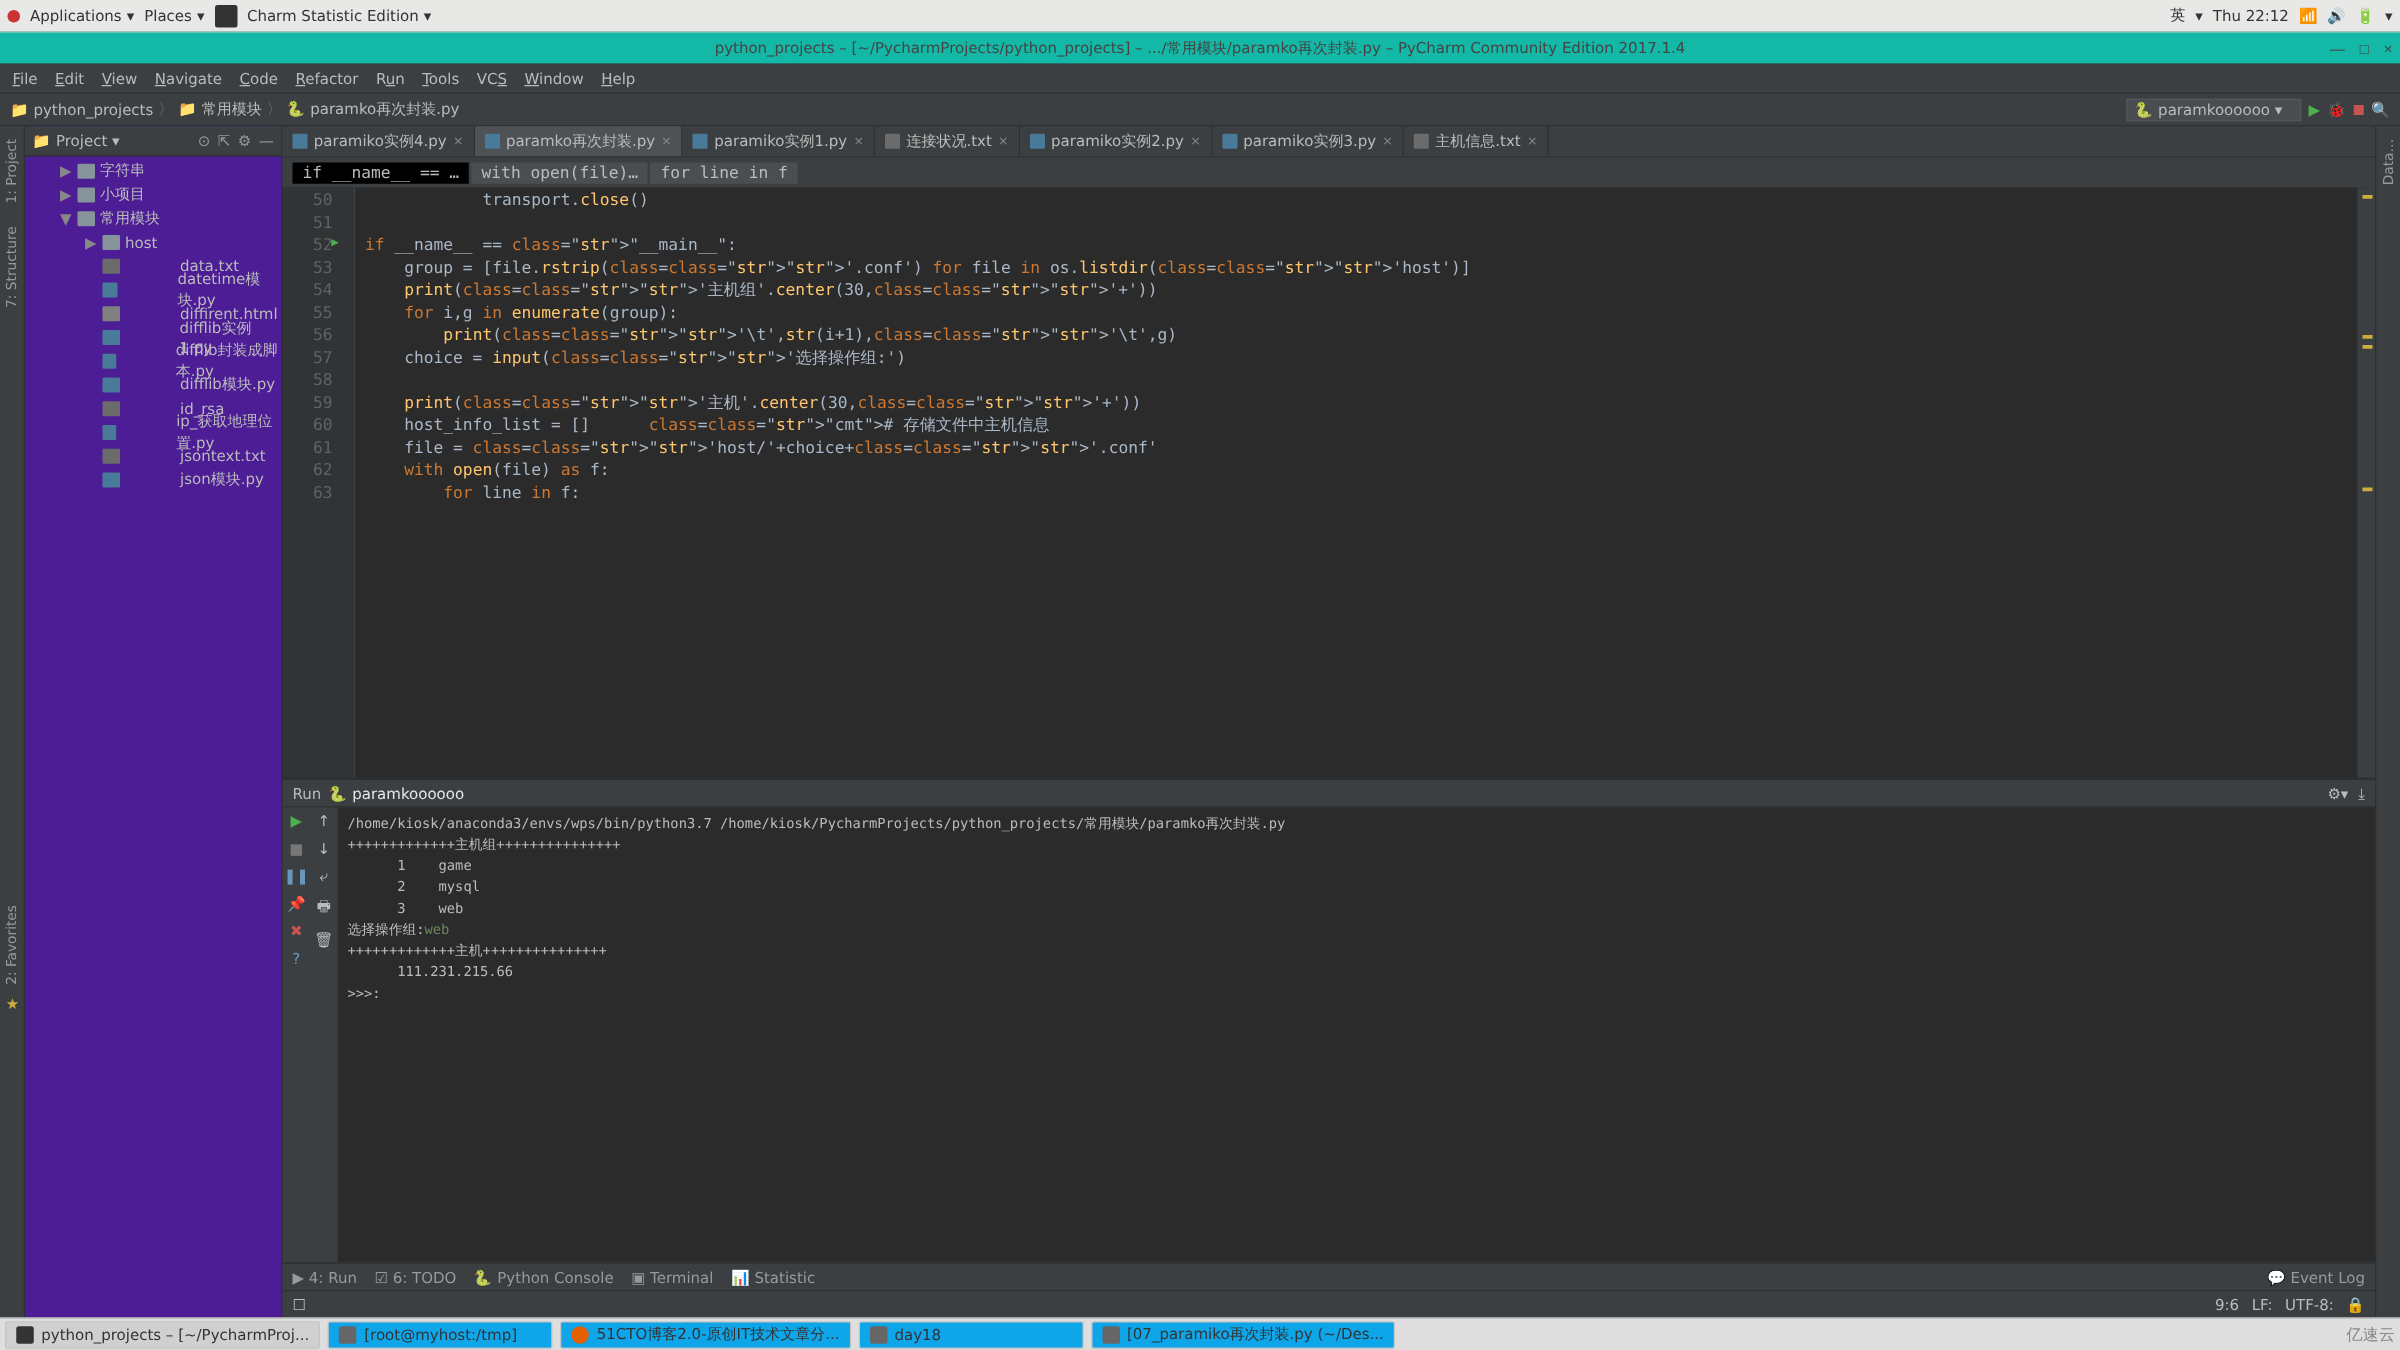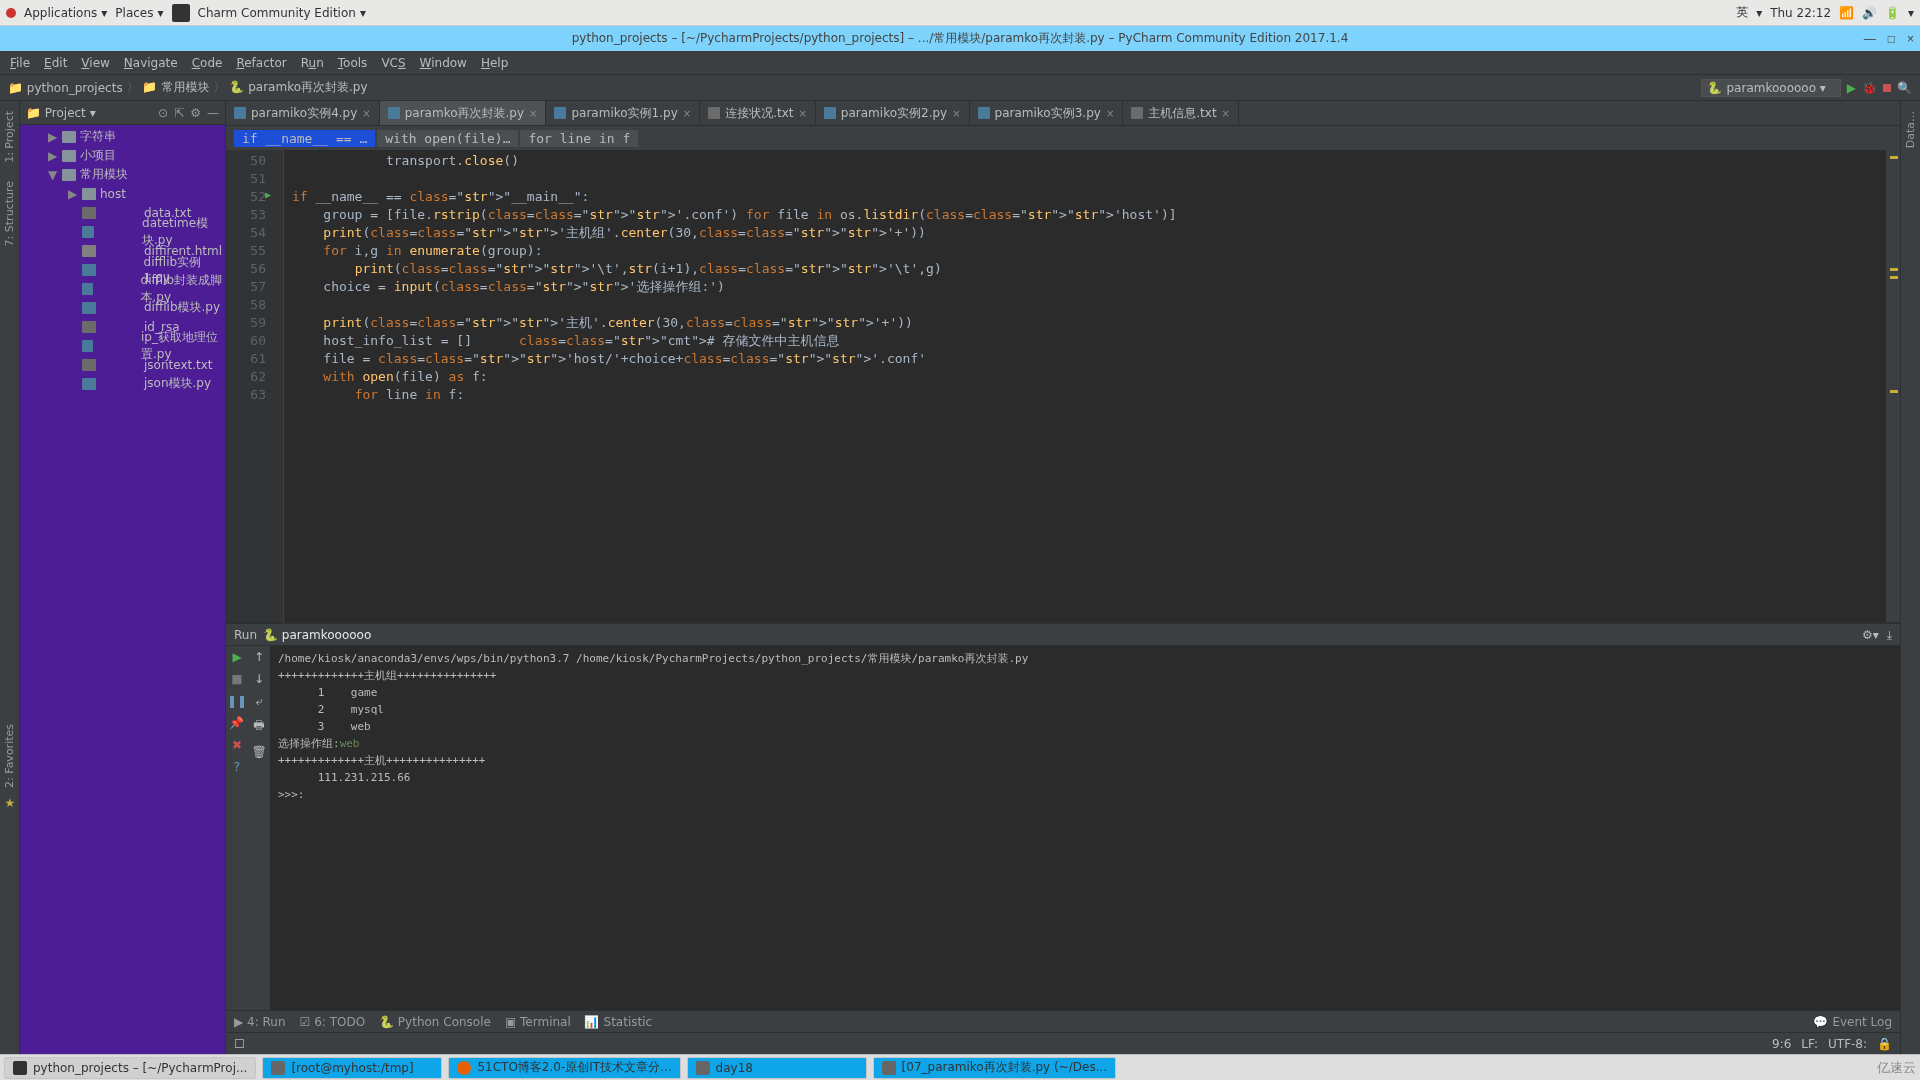--- a/index.html
+++ b/index.html
@@ -6,21 +6,21 @@
 body { font-family:"Segoe UI","DejaVu Sans",sans-serif; font-size:12px; color:#bbb; background:#2b2b2b; width:1920px; height:1080px; overflow:hidden; position:relative; }
 
 
 .gnome-bar { height:25px; background:#e8e8e6; display:flex; align-items:center; padding:0 6px; color:#333; gap:8px; }
 .gnome-bar .item { cursor:pointer; display:flex; align-items:center; gap:4px; }
 .gnome-bar .spacer { flex:1; }
 .gnome-bar .pc-icon { width:18px; height:18px; background:#333; border-radius:2px; display:inline-block; }
 .gnome-bar .red-circle { width:10px; height:10px; background:#c33; border-radius:50%; display:inline-block; }
 
 
-.win-title { height:26px; background:#7dd3fc; border-top:1px solid #ccc; display:flex; align-items:center; justify-content:center; color:#444; position:relative; }
+.win-title { height:26px; background:#14b8a6; border-top:1px solid #ccc; display:flex; align-items:center; justify-content:center; color:#444; position:relative; }
 .win-title .ctrls { position:absolute; right:6px; display:flex; gap:12px; }
 .win-title .ctrls span { cursor:pointer; font-family:sans-serif; }
 
 
 .ide { position:absolute; top:51px; left:0; right:0; bottom:26px; background:#3c3f41; display:flex; flex-direction:column; }
 .menubar { height:24px; background:#3c3f41; display:flex; align-items:center; gap:14px; padding:0 10px; color:#bbb; border-bottom:1px solid #2d2f30; }
 .menubar span { cursor:pointer; }
 .menubar span u { text-decoration:underline; }
 
 .navrow { height:26px; background:#3c3f41; border-bottom:1px solid #2d2f30; display:flex; align-items:center; padding:0 8px; gap:4px; }
@@ -52,21 +52,21 @@
 
 .editor-area { flex:1; display:flex; flex-direction:column; min-width:0; }
 .tabbar { height:25px; background:#3c3f41; display:flex; align-items:flex-end; border-bottom:1px solid #2d2f30; }
 .tab { height:24px; padding:0 8px; display:flex; align-items:center; gap:5px; background:#3c3f41; color:#bbb; border-right:1px solid #2d2f30; cursor:pointer; }
 .tab.active { background:#4e5254; }
 .tab .x { color:#888; font-size:10px; }
 .tab .ic { width:12px; height:12px; background:#4a7a9a; border-radius:1px; display:inline-block; }
 .tab .ic.txt { background:#6b6b6b; }
 
 .crumbs { height:24px; background:#3c3f41; display:flex; align-items:center; padding-left:8px; gap:2px; font-family:"DejaVu Sans Mono",monospace; font-size:13px; }
-.crumbs .cr { background:#1d4ed8; padding:1px 8px; color:#bbb; }
+.crumbs .cr { background:#000000; padding:1px 8px; color:#bbb; }
 .crumbs .cr.mid { background:#4b4e50; }
 .crumbs .cr.last { background:#4b4e50; }
 
 .code-wrap { flex:1; display:flex; background:#2b2b2b; min-height:0; position:relative; }
 .lnums { width:46px; background:#313335; text-align:right; padding:2px 6px 0 0; color:#606366; font-family:"DejaVu Sans Mono",monospace; font-size:13px; line-height:18px; position:relative; }
 .lnums .mark { position:absolute; right:1px; color:#4caf50; font-size:10px; }
 .fold-gutter { width:12px; background:#313335; border-right:1px solid #404244; }
 .code { flex:1; padding:2px 0 0 8px; font-family:"DejaVu Sans Mono",monospace; font-size:13px; line-height:18px; color:#a9b7c6; white-space:pre; overflow:hidden; }
 .kw { color:#cc7832; }
 .fn { color:#ffc66d; }
@@ -104,21 +104,21 @@
 .taskbar .brand { margin-left:auto; color:#888; font-size:13px; }
 </style>
 </head>
 <body>
 
 <div class="gnome-bar">
   <span class="red-circle"></span>
   <span class="item"><span>Applications</span> ▾</span>
   <span class="item"><span>Places</span> ▾</span>
   <span class="pc-icon"></span>
-  <span class="item"><span>Charm Community Edition</span> ▾</span>
+  <span class="item"><span>Charm Statistic Edition</span> ▾</span>
   <span class="spacer"></span>
   <span class="item">英</span> ▾
   <span class="item">Thu 22:12</span>
   <span>📶</span>
   <span>🔊</span>
   <span>🔋</span>
   <span>▾</span>
 </div>
 
 <div class="win-title">

